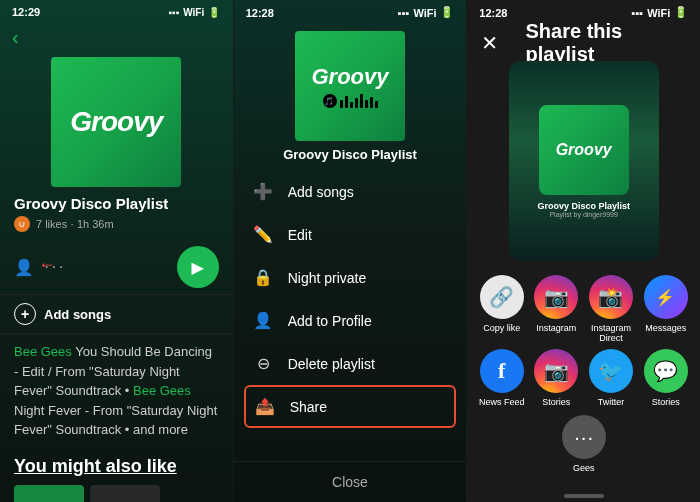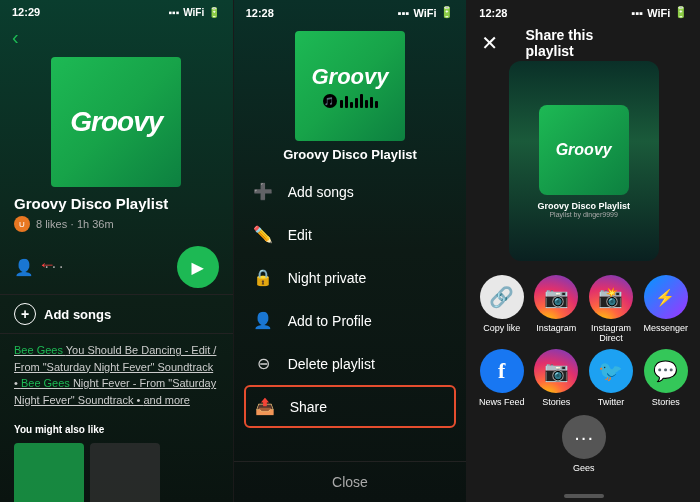--- a/index.html
+++ b/index.html
@@ -155,34 +155,34 @@
       display: flex;
       align-items: center;
       justify-content: center;
       font-size: 14px;
       flex-shrink: 0;
     }
 
     .track-list {
       padding: 8px 14px;
       color: #ccc;
-      font-size: 11px;
+      font-size: 13px;
       line-height: 1.5;
-      text-decoration: underline;
     }
     .track-artist { color: #1db954; }
 
     .you-might-like {
       padding: 8px 14px 0;
     }
     .section-title {
       color: #fff;
-      font-size: 10px;
+      font-size: 18px;
       font-weight: 700;
       margin-bottom: 8px;
+      text-decoration: underline;
     }
     .thumbnails-row {
       display: flex;
       gap: 6px;
     }
     .thumb {
       width: 70px;
       height: 70px;
       border-radius: 4px;
       background: #1db954;
@@ -299,21 +299,21 @@
       padding: 8px 14px 6px;
     }
     .close-x {
       color: #fff;
       font-size: 20px;
       cursor: pointer;
       margin-right: auto;
     }
     .share-title {
       color: #fff;
-      font-size: 14px;
+      font-size: 20px;
       font-weight: 600;
       position: absolute;
       left: 50%;
       transform: translateX(-50%);
     }
 
     .story-preview {
       width: 150px;
       height: 200px;
       background: linear-gradient(180deg, #0a3028 0%, #1a5a3a 40%, #0a2020 100%);
@@ -422,21 +422,21 @@
   </div>
 
   <div class="playlist-art-1">
     <span class="groovy-text-large">Groovy</span>
   </div>
 
   <div class="playlist-info">
     <div class="playlist-title">Groovy Disco Playlist</div>
     <div class="playlist-meta">
       <span class="user-avatar-small">U</span>
-      <span class="meta-text">8 likes · 1h 36m</span>
+      <span class="meta-text">7 likes · 1h 36m</span>
     </div>
   </div>
 
   <div class="action-row">
     <span class="person-icon">👤</span>
     <span class="dots-icon">···</span>
     <div class="arrow-annotation">←</div>
     <div class="play-btn">▶</div>
   </div>
 
@@ -555,21 +555,21 @@
     <div class="share-item">
       <div class="share-icon-circle instagram-bg" style="color:#fff;">📷</div>
       <span class="share-label">Instagram</span>
     </div>
     <div class="share-item">
       <div class="share-icon-circle instagram-direct-bg" style="color:#fff;">📸</div>
       <span class="share-label">Instagram Direct</span>
     </div>
     <div class="share-item">
       <div class="share-icon-circle messenger-bg" style="color:#fff; font-weight:700; font-size:16px;">⚡</div>
-      <span class="share-label">Messenger</span>
+      <span class="share-label">Messages</span>
     </div>
     <div class="share-item">
       <div class="share-icon-circle facebook-bg" style="color:#fff; font-weight:900; font-size:22px; font-family:serif;">f</div>
       <span class="share-label">News Feed</span>
     </div>
     <div class="share-item">
       <div class="share-icon-circle stories-bg" style="color:#fff;">📷</div>
       <span class="share-label">Stories</span>
     </div>
     <div class="share-item">

